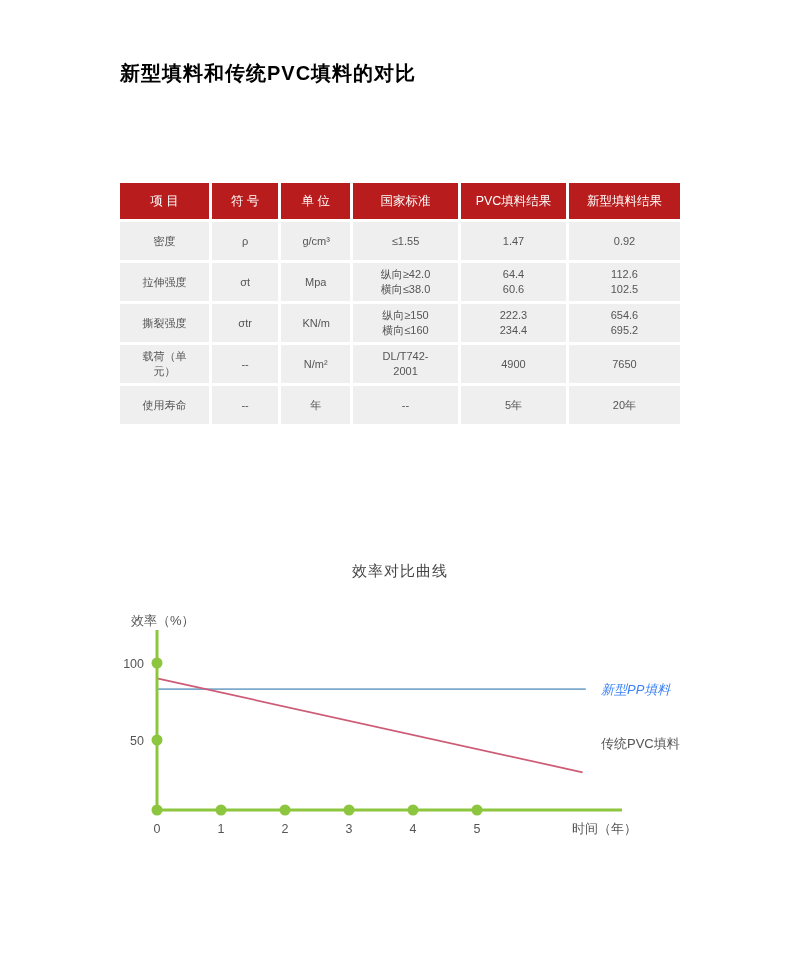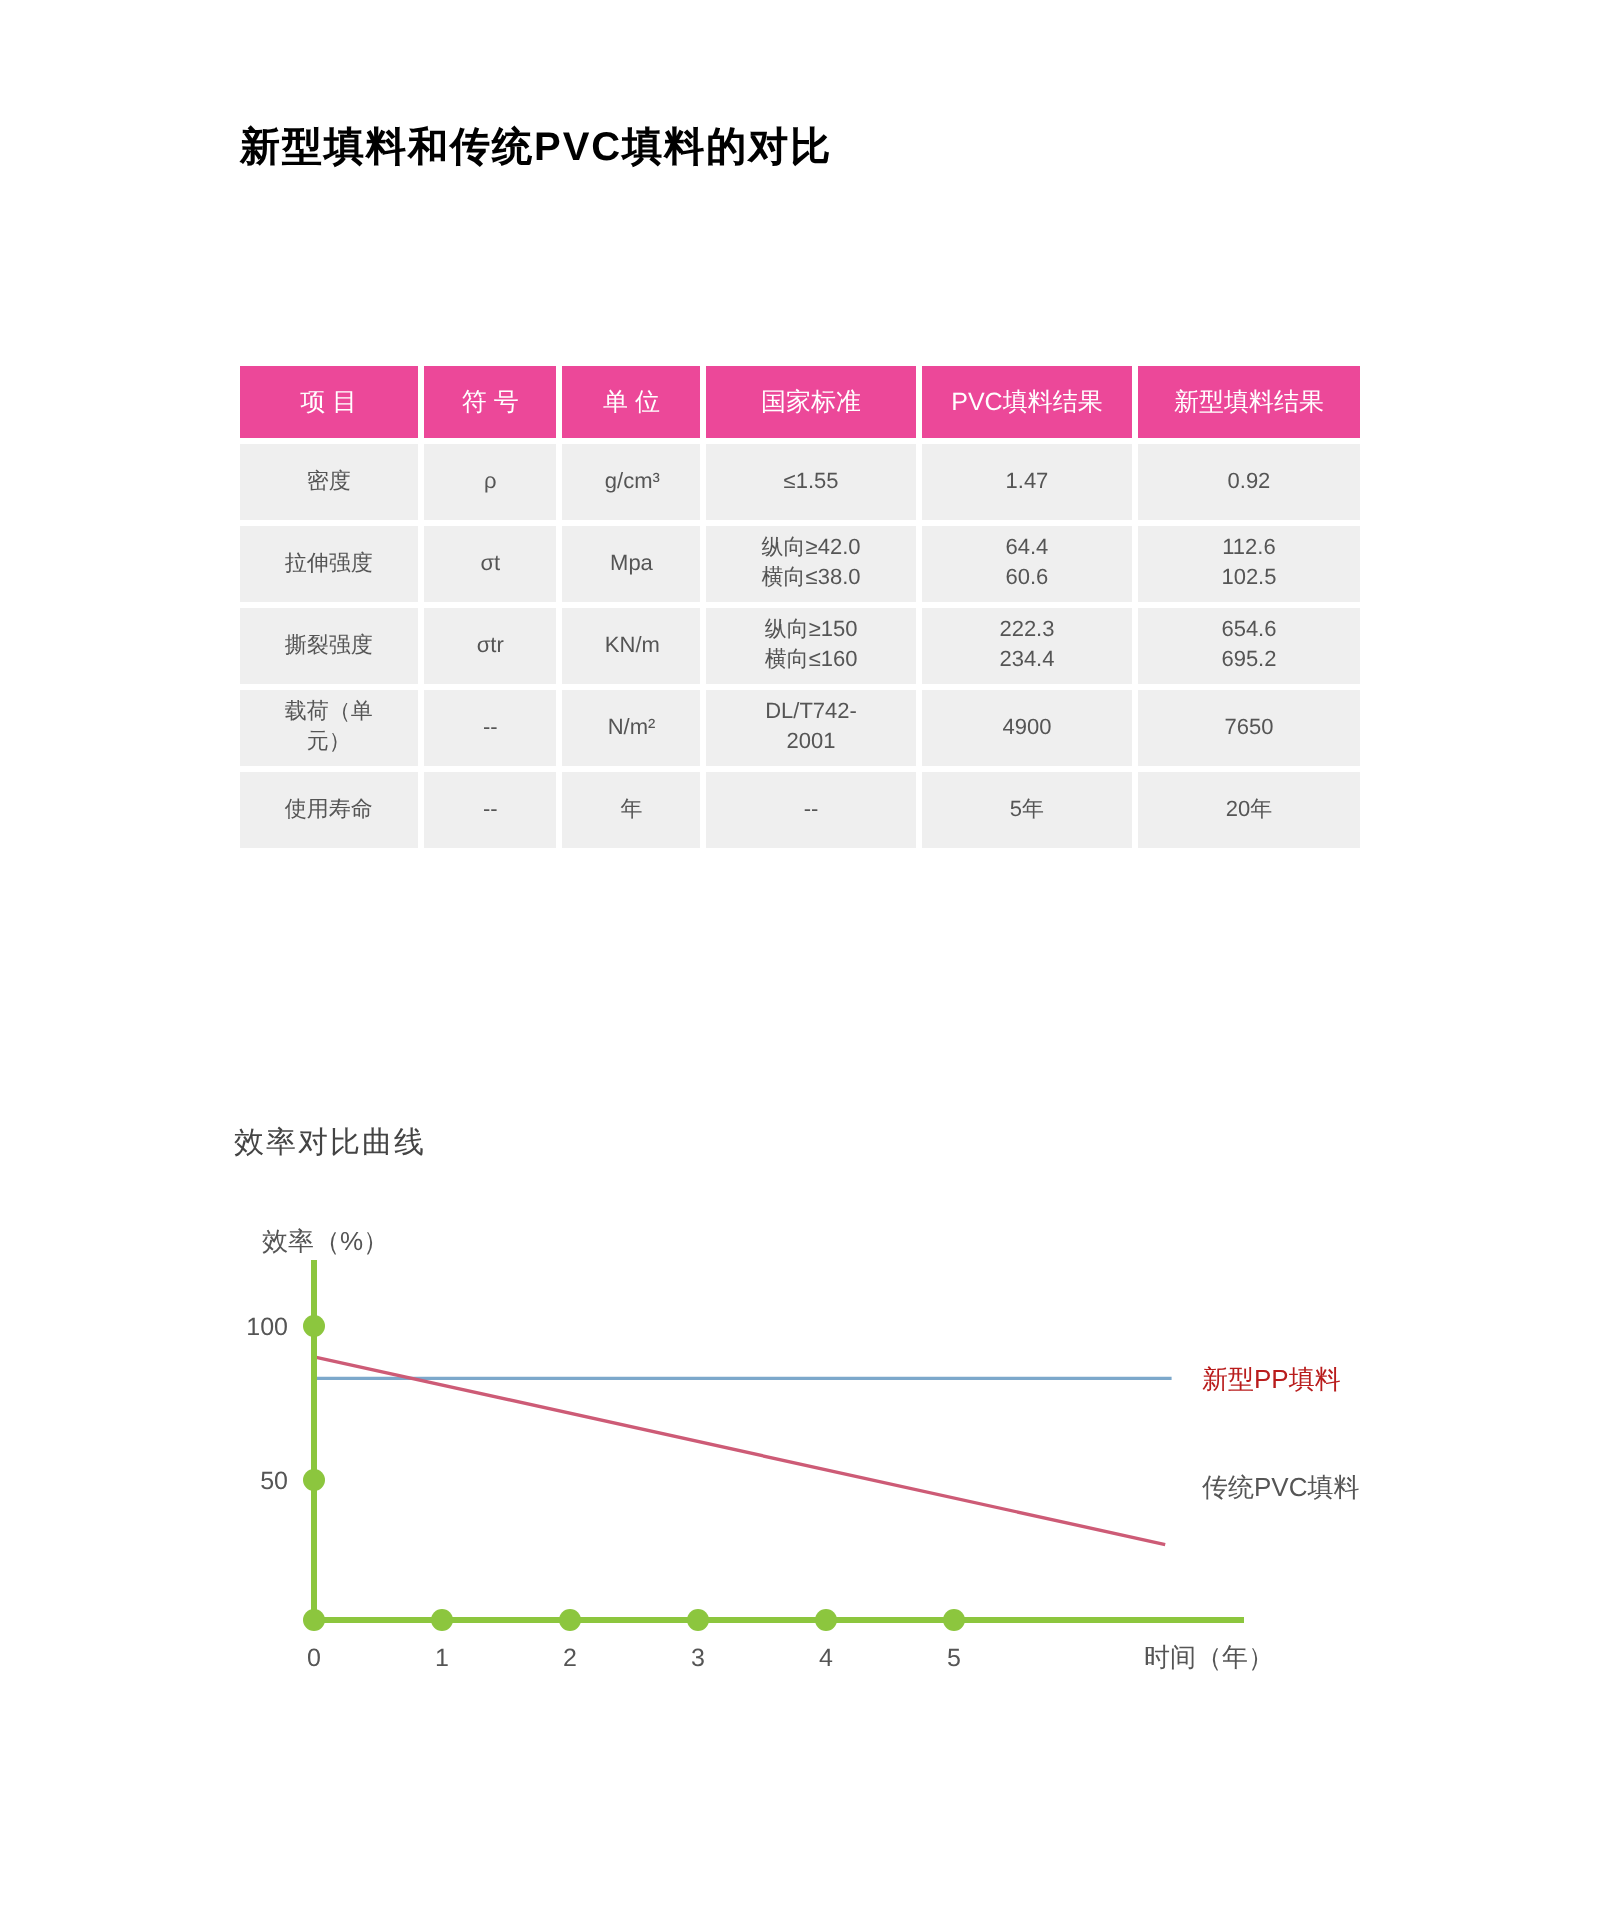--- a/index.html
+++ b/index.html
@@ -18,42 +18,42 @@
     position:absolute;left:117px;top:128px;width:566px;
     text-align:center;font-size:16px;color:#444444;letter-spacing:2px;
   }
 
   
   table.params{
     position:absolute;left:117px;top:180px;width:566px;
     border-collapse:separate;border-spacing:3px;table-layout:fixed;
   }
   table.params th{
-    background:#ec4899;color:#ffffff;font-weight:normal;
+    background:#b91c1c;color:#ffffff;font-weight:normal;
     font-size:12.5px;height:32px;padding:2px 14px;text-align:center;
   }
   table.params td{
     background:#efefef;color:#555555;font-size:11px;line-height:1.35;
     height:32px;padding:3px 21px;text-align:center;vertical-align:middle;
     white-space:pre-line;
   }
   col.c-item{width:88px}col.c-sym{width:66px}col.c-unit{width:68px}
   col.c-std{width:104px}col.c-pvc{width:104px}col.c-new{width:110px}
 
   
   .chart-title{
     position:absolute;left:117px;top:562px;width:566px;
-    font-size:15px;color:#444444;letter-spacing:1px;
+    text-align:center;font-size:15px;color:#444444;letter-spacing:1px;
   }
   .chart{position:absolute;left:117px;top:600px;width:680px;height:260px;}
   .chart svg{position:absolute;left:0;top:0;overflow:visible;}
   .chart svg text.tick{font-family:"Liberation Sans",sans-serif;font-size:12.5px;fill:#555555;}
   .axis-label-y{position:absolute;left:14px;top:12px;font-size:13px;color:#555555;}
   .axis-label-x{position:absolute;left:455px;top:220px;font-size:13px;color:#555555;}
-  .legend-pp{position:absolute;left:484px;top:81px;font-size:13px;color:#b91c1c;white-space:nowrap;}
+  .legend-pp{position:absolute;left:484px;top:81px;font-size:13px;color:#3b82f6;white-space:nowrap;font-style:italic;}
   .legend-pvc{position:absolute;left:484px;top:135px;font-size:13px;color:#555555;white-space:nowrap;text-align:right;}
 </style>
 </head>
 <body>
 
 <div class="page">
 
   <div class="page-title">新型填料和传统PVC填料的对比</div>
 
 

